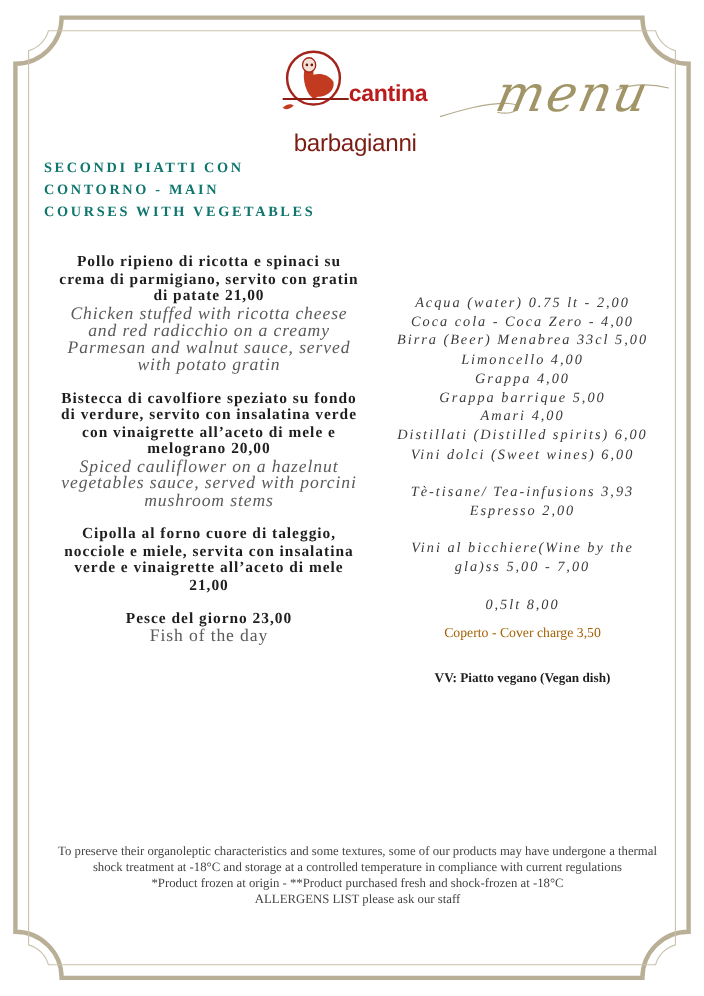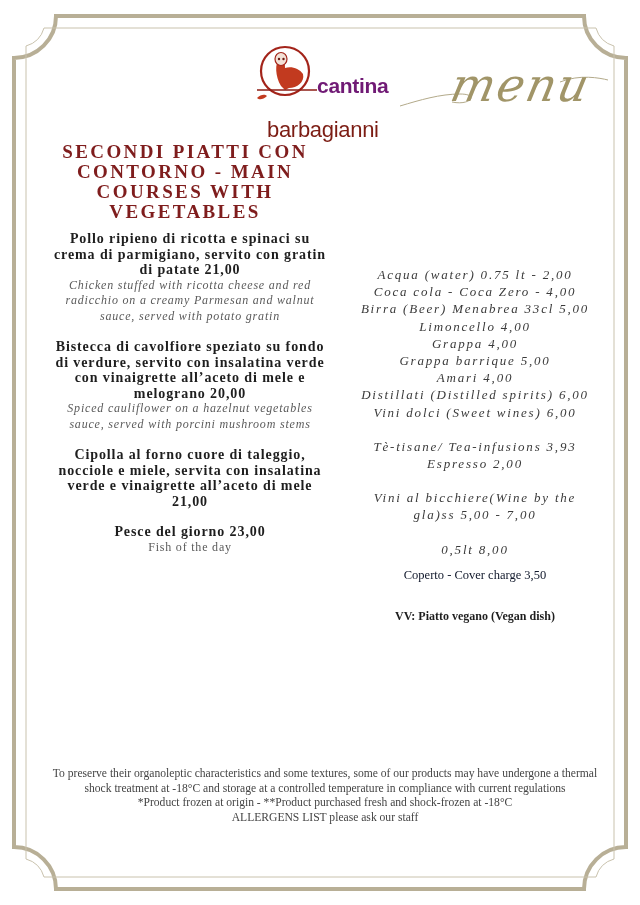--- a/index.html
+++ b/index.html
@@ -4,56 +4,56 @@
 <style>
   html, body { margin: 0; padding: 0; }
   body {
     width: 640px; height: 905px; background: #ffffff; position: relative; overflow: hidden;
     font-family: "DejaVu Serif", "Liberation Serif", serif;
   }
   #frame { position: absolute; left: 0; top: 0; width: 640px; height: 905px; pointer-events: none; }
   .logo { position: absolute; left: 255px; top: 44px; width: 150px; height: 76px; }
   .logo-word1 {
     position: absolute; left: 62px; top: 30px; font-family: "Liberation Sans", sans-serif;
-    font-weight: bold; font-size: 21px; color: #701a75; letter-spacing: -0.3px;
+    font-weight: bold; font-size: 21px; color: #b91c1c; letter-spacing: -0.3px;
   }
   .logo-word2 {
     position: absolute; left: 12px; top: 48px; font-family: "Liberation Sans", sans-serif;
     font-size: 22px; color: #7c1d14; letter-spacing: -0.3px; margin-top: 25px;
   }
   .menu-script {
     position: absolute; left: 452px; top: 58px; font-family: "DejaVu Serif", serif;
     font-style: italic; font-size: 46px; color: #a19568; letter-spacing: 2px; transform: skewX(-12deg);
   }
   .swash { position: absolute; left: 400px; top: 62px; width: 210px; height: 50px; }
   .section-title {
-    position: absolute; left: 40px; top: 142px; width: 290px; text-align: center;
-    font-family: "Liberation Serif", serif; font-weight: bold; font-size: 19px; letter-spacing: 2.4px;
-    line-height: 20px; color: #7f1d1d; white-space: pre-line;
+    position: absolute; left: 40px; top: 142px; width: 290px; 
+    font-family: "Liberation Serif", serif; font-weight: bold; font-size: 13px; letter-spacing: 2.4px;
+    line-height: 20px; color: #0f766e; white-space: pre-line;
   }
   .dishes { position: absolute; left: 50px; top: 231px; width: 280px; text-align: center; }
   .dish { margin-bottom: 15px; }
   .dish-it {
     font-family: "Liberation Serif", serif; font-weight: bold; font-size: 14px; line-height: 15.5px;
     letter-spacing: 0.9px; color: #1e1e1e;
   }
   .dish-en {
-    font-family: "Liberation Serif", serif; font-style: italic; font-size: 12px; line-height: 15.5px;
+    font-family: "Liberation Serif", serif; font-style: italic; font-size: 16px; line-height: 15.5px;
     letter-spacing: 0.8px; color: #5a5a5a;
   }
   .dish-en.upright { font-style: normal; }
   .drinks { position: absolute; left: 350px; top: 266px; width: 250px; text-align: center; }
   .drink {
     font-family: "Liberation Serif", serif; font-size: 13px; line-height: 17.2px; letter-spacing: 1.8px;
     color: #3a3a3a;
     font-style: italic;
   }
   .gap { height: 17px; }
   .cover {
-    margin-top: 10px; font-family: "Liberation Serif", serif; font-size: 12.5px; color: #0f172a;
+    margin-top: 10px; font-family: "Liberation Serif", serif; font-size: 12.5px; color: #a16207;
     letter-spacing: 0;
   }
   .vegan {
     margin-top: 26px; font-family: "Liberation Serif", serif; font-weight: bold; font-size: 12px;
     color: #1e1e1e;
   }
   .footer {
     position: absolute; left: 40px; top: 767px; width: 570px; text-align: center;
     font-family: "Liberation Serif", serif; font-size: 11.6px; line-height: 14.5px; color: #444;
   }

